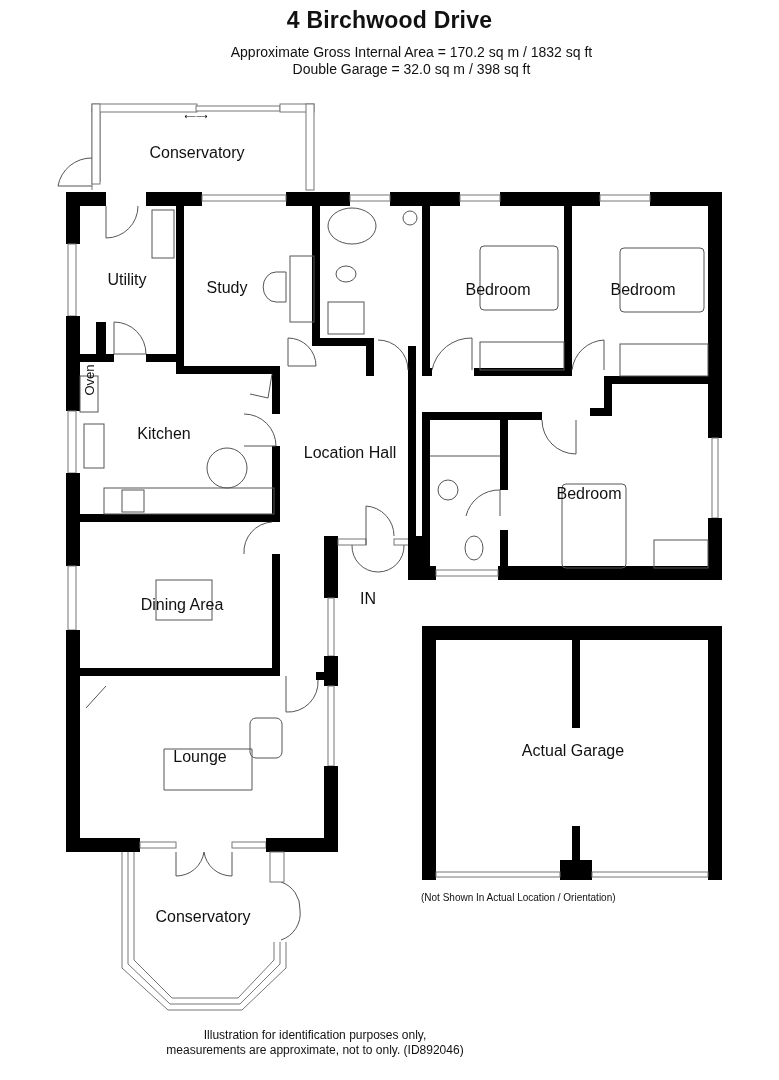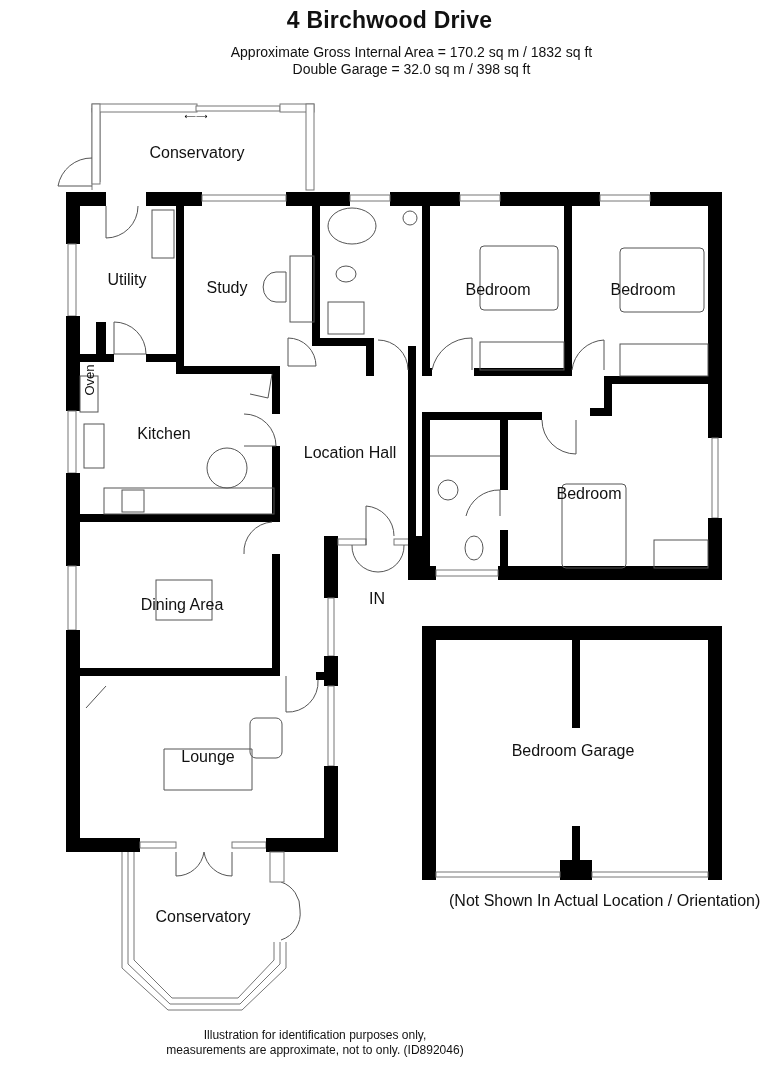--- a/index.html
+++ b/index.html
@@ -8,21 +8,21 @@
   .header { position: absolute; left: 0; top: 0; width: 779px; text-align: center; }
   .title { font-weight: bold; font-size: 23px; margin-top: 7px; letter-spacing: 0.2px; }
   .area-line { font-size: 14px; line-height: 17px; padding-left: 44px; }
   .area-first { margin-top: 10px; }
   svg.plan { position: absolute; left: 0; top: 0; }
   .wall { fill: #000; }
   .thin { fill: none; stroke: #555; stroke-width: 1; }
   .win { fill: #fff; stroke: #777; stroke-width: 1; }
   .cons { fill: none; stroke: #777; stroke-width: 1; }
   .room-label { position: absolute; font-size: 16px; white-space: nowrap; transform: translate(-50%, -50%); background: transparent; }
-  .note { position: absolute; font-size: 16px; white-space: nowrap; margin-left: 28px; }
+  .note { position: absolute; font-size: 10px; white-space: nowrap; }
   .footer { position: absolute; left: 0; top: 1028px; width: 630px; text-align: center; font-size: 12px; line-height: 15px; }
 </style>
 </head>
 <body>
 
 <div class="header">
   <div class="title">4 Birchwood Drive</div>
   <div class="area-line area-first">Approximate Gross Internal Area = 170.2 sq m / 1832 sq ft</div>
   <div class="area-line">Double Garage = 32.0 sq m / 398 sq ft</div>
 </div>
@@ -193,23 +193,23 @@
 <div class="room-label" style="left:197px;top:153px;">Conservatory</div>
 <div class="room-label" style="left:127px;top:280px;">Utility</div>
 <div class="room-label" style="left:227px;top:288px;text-align:center;">Study</div>
 <div class="room-label" style="left:498px;top:290px;">Bedroom</div>
 <div class="room-label" style="left:643px;top:290px;">Bedroom</div>
 <div class="room-label" style="left:89px;top:380px;transform:translate(-50%,-50%) rotate(-90deg);font-size:13px;">Oven</div>
 <div class="room-label" style="left:164px;top:434px;">Kitchen</div>
 <div class="room-label" style="left:350px;top:453px;">Location Hall</div>
 <div class="room-label" style="left:589px;top:494px;">Bedroom</div>
 <div class="room-label" style="left:182px;top:597px;margin-top:8px;">Dining Area</div>
-<div class="room-label" style="left:377px;top:599px;text-align:center;">IN</div>
-<div class="room-label" style="left:573px;top:751px;">Bedroom Garage</div>
-<div class="room-label" style="left:208px;top:757px;">Lounge</div>
+<div class="room-label" style="left:368px;top:599px;text-align:center;">IN</div>
+<div class="room-label" style="left:573px;top:751px;">Actual Garage</div>
+<div class="room-label" style="left:200px;top:757px;">Lounge</div>
 <div class="room-label" style="left:203px;top:917px;">Conservatory</div>
 
 <div class="note" style="left:421px;top:892px;">(Not Shown In Actual Location / Orientation)</div>
 
 <div class="footer">
   <div>Illustration for identification purposes only,</div>
   <div>measurements are approximate, not to only. (ID892046)</div>
 </div>
 
 </body></html>

